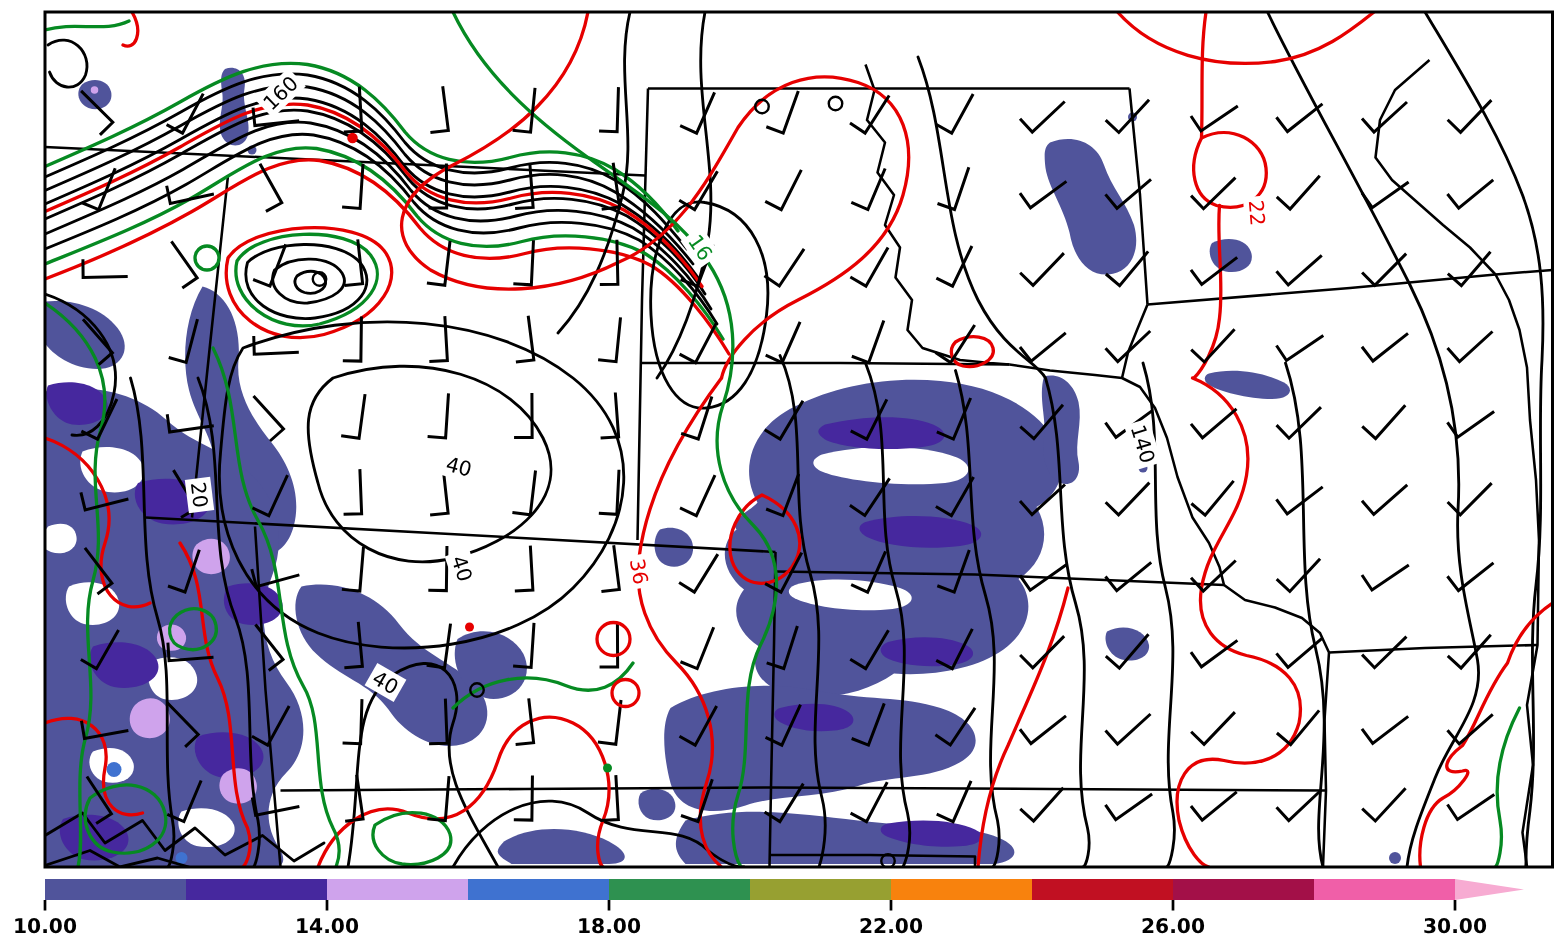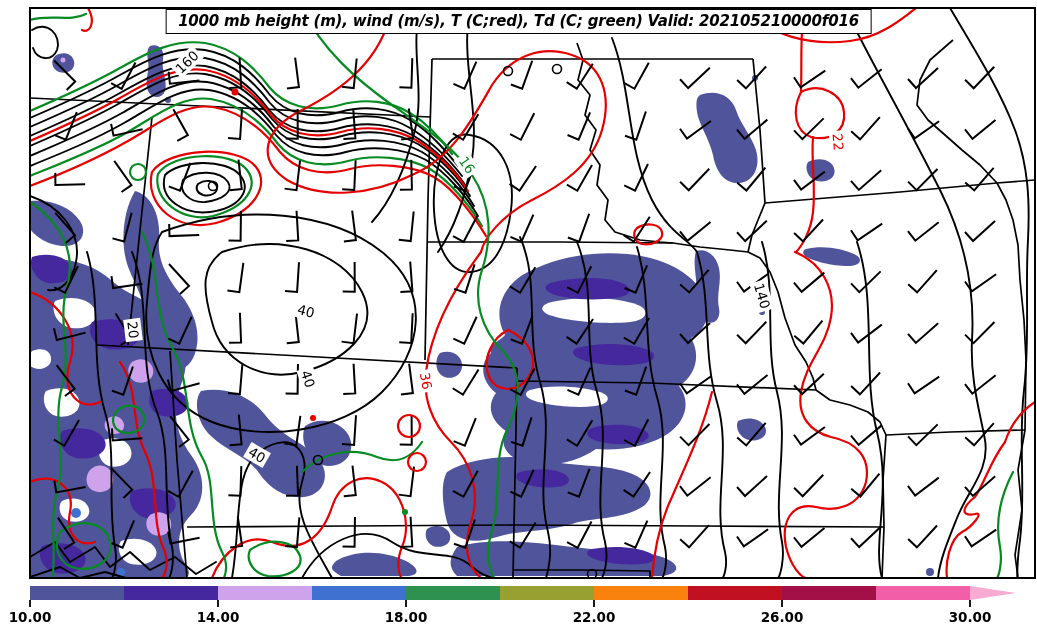--- a/index.html
+++ b/index.html
@@ -9,21 +9,20 @@
     background:#ffffff;border:1.6px solid #000;padding:2px 12px 3px 12px;
     font-family:"DejaVu Sans",sans-serif;font-size:15px;font-weight:bold;font-style:italic;
     color:#000;white-space:nowrap;z-index:5;letter-spacing:-0.2px;}
   svg{position:absolute;top:0;left:0;}
   text{font-family:"DejaVu Sans",sans-serif;}
 </style>
 </head>
 <body>
 
 <div class="stage">
-  <div class="title-box">1000 mb height (m), wind (m/s), T (C;red), Td (C; green) Valid: 202105210000f016</div>
   <svg id="map" width="1037" height="633" viewBox="0 0 1037 633" xmlns="http://www.w3.org/2000/svg">
       <defs>
         <clipPath id="mapclip">
           <rect x="30" y="8" width="1005" height="570"></rect>
         </clipPath>
       </defs>
       <rect x="30" y="8" width="1005" height="570" fill="#ffffff"></rect>
       <g clip-path="url(#mapclip)">
         <path d="M505,335 C492,312 502,284 530,271 C558,257 592,251 627,254 C662,257 692,272 704,295 C713,312 706,330 691,338 C701,355 696,375 679,386 C691,401 686,421 669,433 C651,446 621,451 596,449 C576,463 546,469 521,461 C506,456 499,443 506,431 C491,421 486,406 496,393 C481,381 479,363 491,353 C486,346 500,341 505,335 Z" fill="#50549b" stroke="none"></path>
         <path d="M548,303 C575,296 615,296 638,305 C650,310 648,320 630,322 C600,325 560,320 547,314 C540,310 541,306 548,303 Z" fill="#ffffff" stroke="none"></path>

